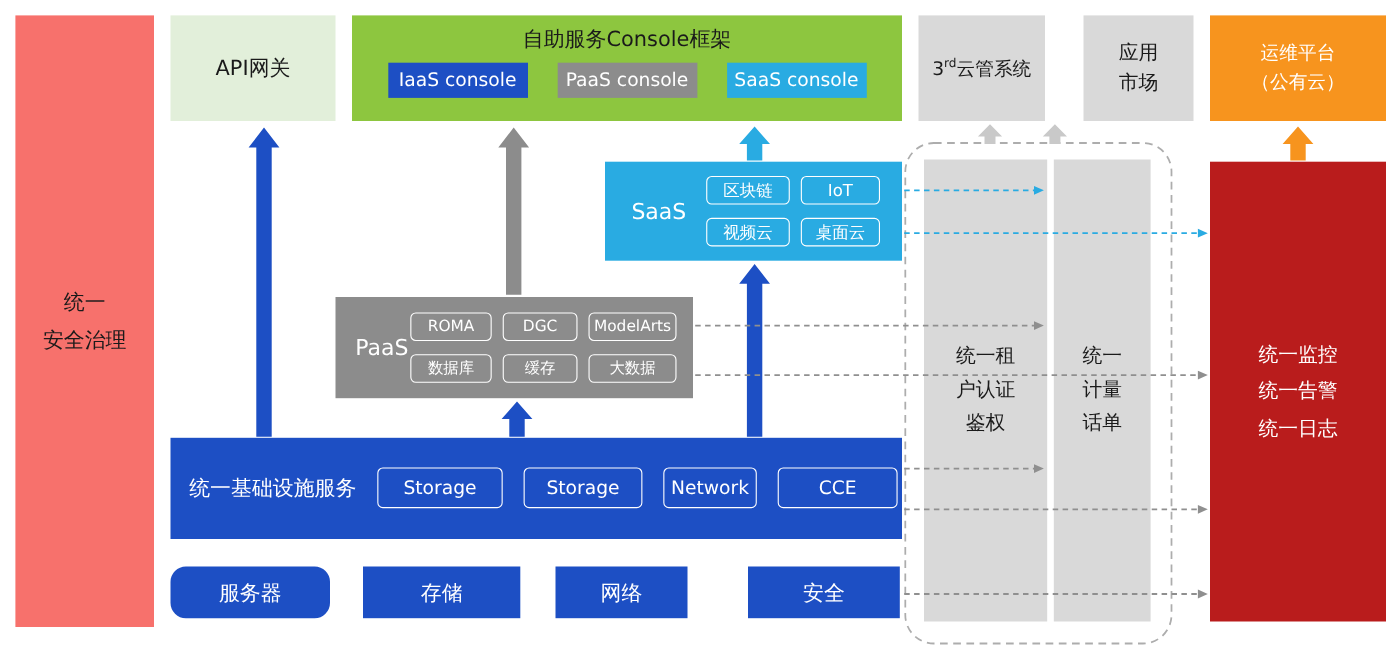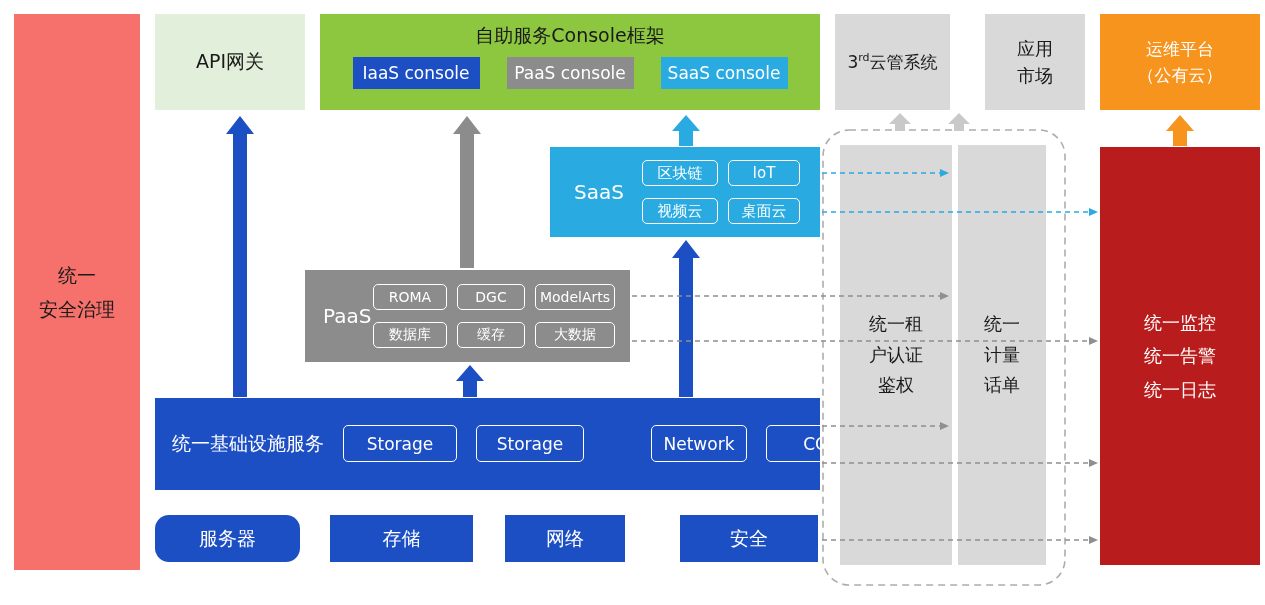--- a/index.html
+++ b/index.html
@@ -37,21 +37,21 @@
   .paas-box { left:305px; top:270px; width:325px; height:92px; background:#8C8C8C; }
   .paas-box .layer-label { left:18px; }
   .paas-grid { position:absolute; left:68px; top:14px; display:grid; grid-template-columns:74px 68px 80px; gap:12px 10px; }
   .paas-grid .pill { font-size:14px; }
 
   
   .infra-box { left:155px; top:398px; width:665px; height:92px; background:#1D4FC4; }
   .infra-label { position:absolute; left:17px; top:50%; transform:translateY(-50%); color:#fff; font-size:19px; }
   .infra-row { position:absolute; left:188px; top:27px; display:flex; gap:19px; }
   .infra-row .pill { height:37px; font-size:17px; }
-  .pw1 { width:114px; } .pw2 { width:108px; } .pw3 { width:96px;margin-left:48px; } .pw4 { width:109px; }
+  .pw1 { width:114px; } .pw2 { width:108px; } .pw3 { width:85px; } .pw4 { width:109px; }
 
   
   .hw { background:#1D4FC4; color:#fff; font-size:19px; top:515px; height:47px; }
   .hw1 { left:155px; width:145px;border-radius:14px; }
   .hw2 { left:330px; width:143px; }
   .hw3 { left:505px; width:120px; }
   .hw4 { left:680px; width:138px; }
 
   
   .vbar { background:#D9D9D9; color:#1a1a1a; font-size:18px; line-height:1.7; }

